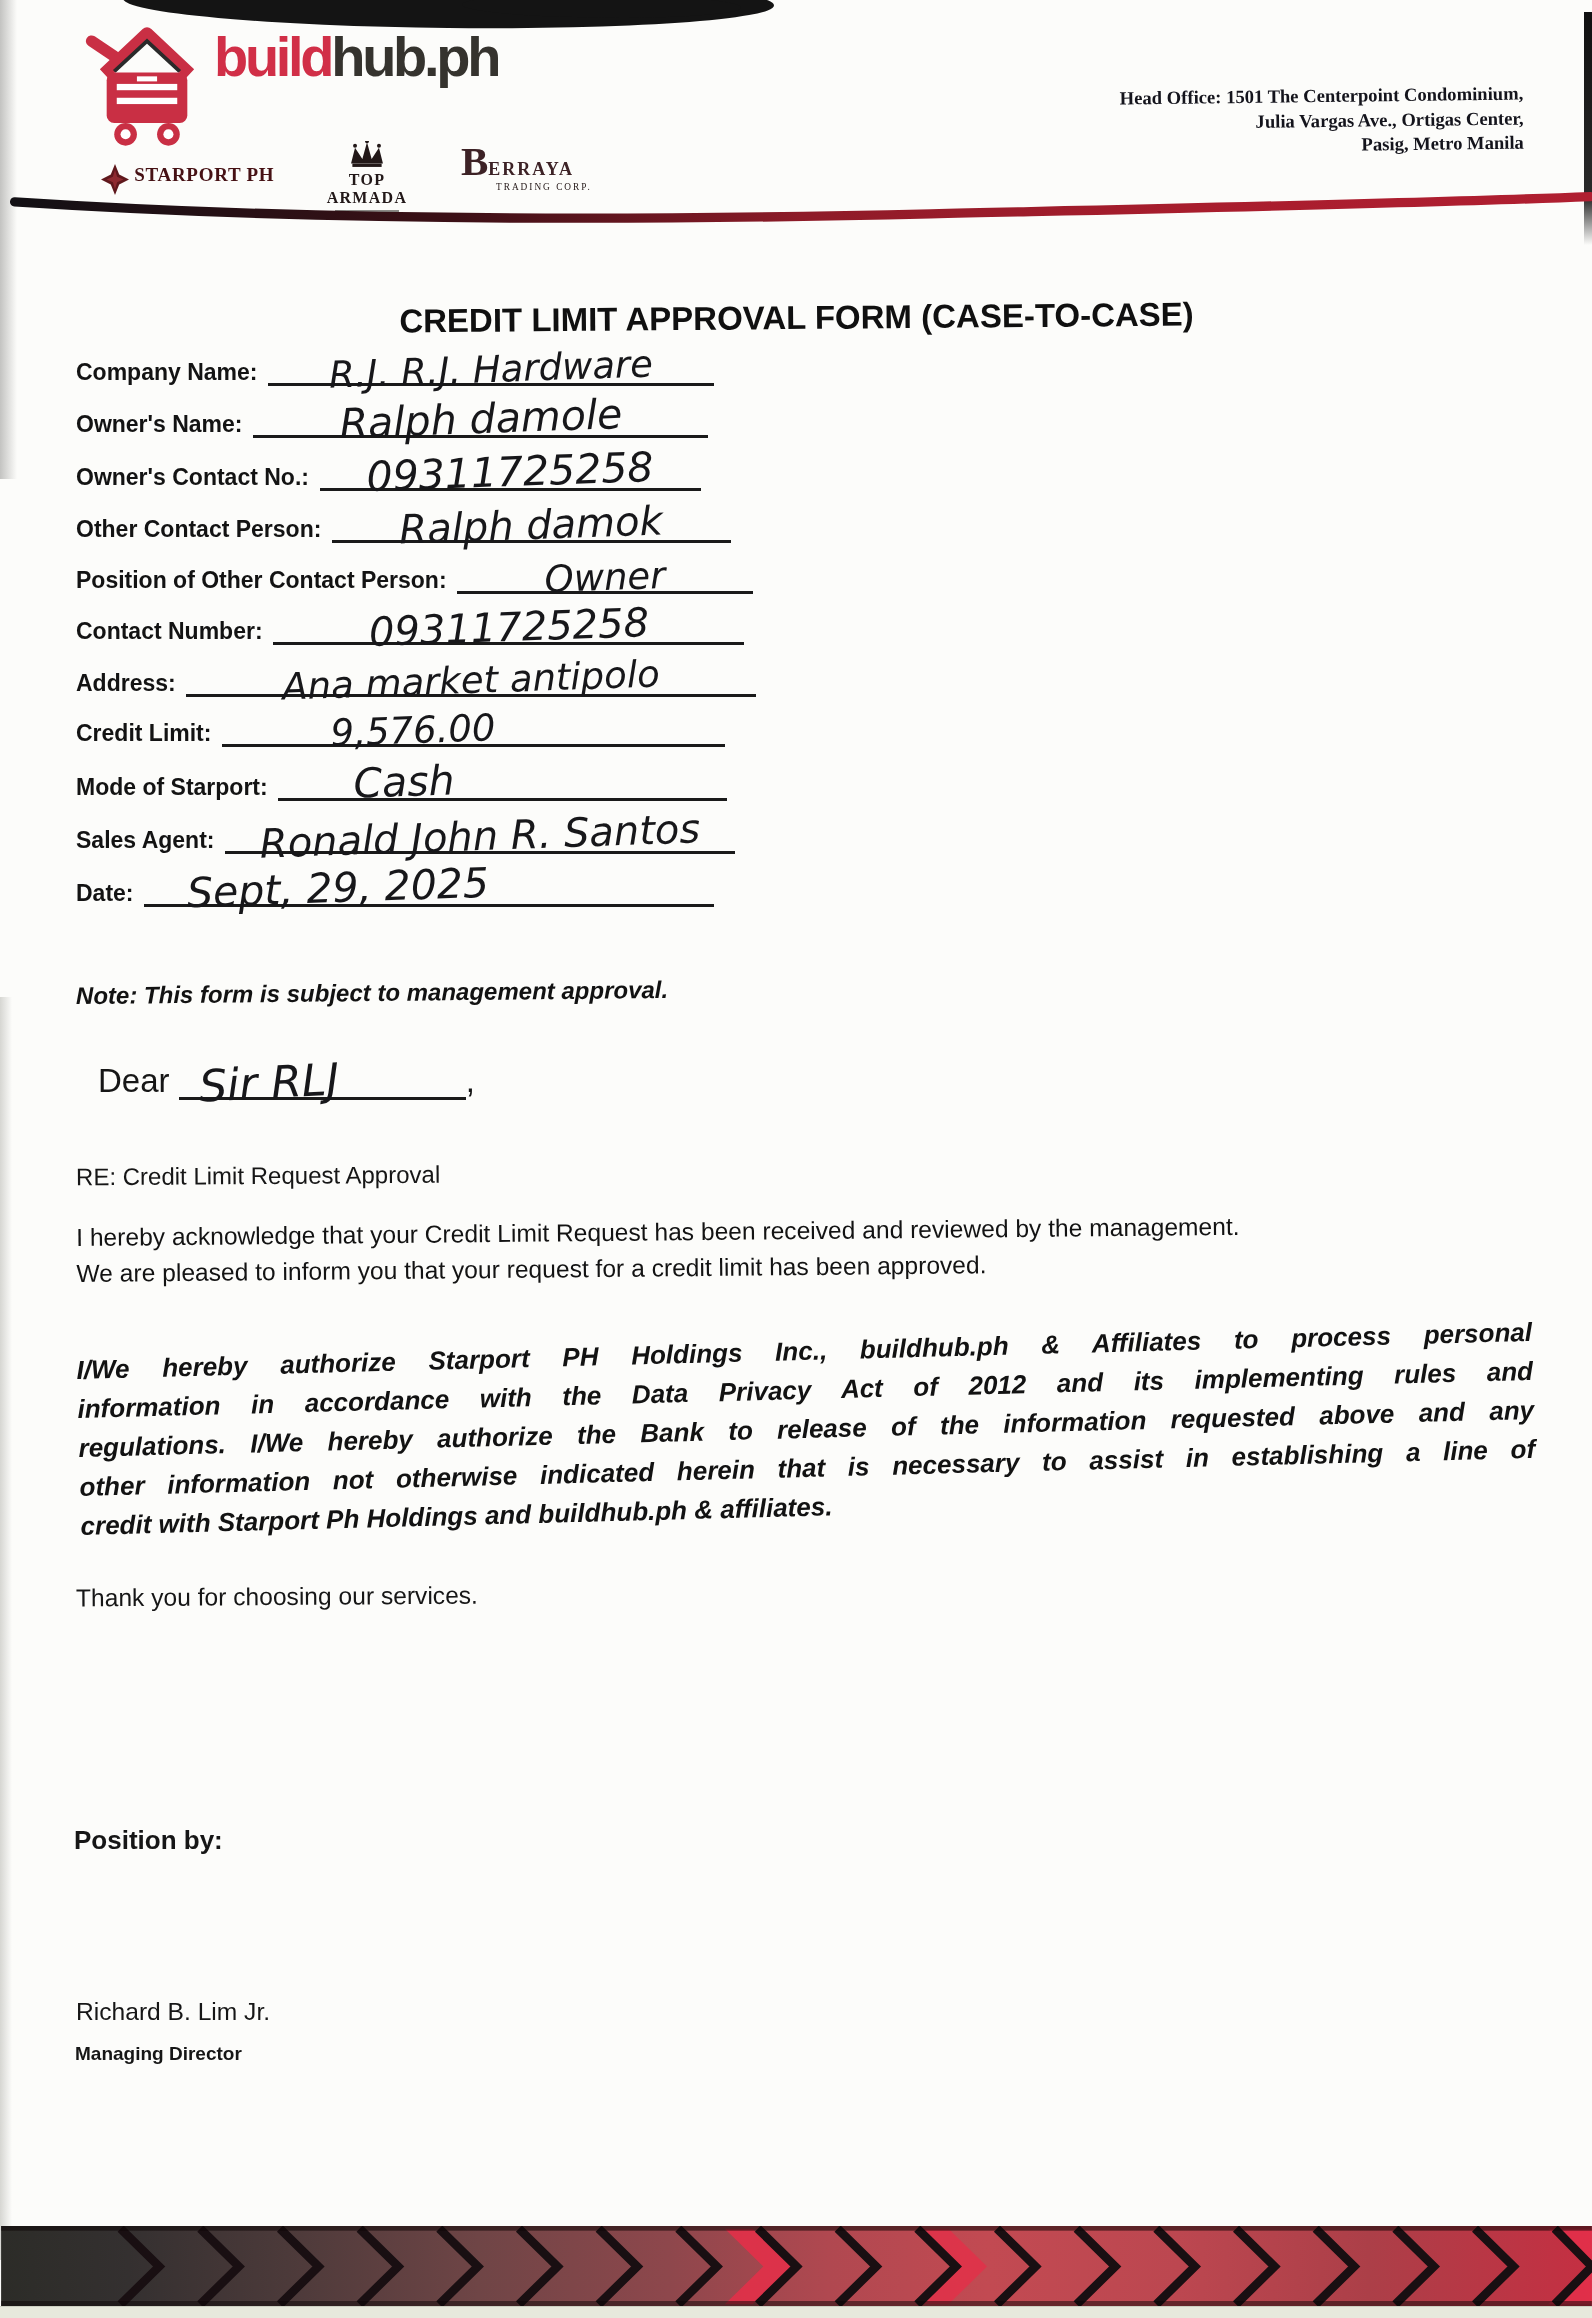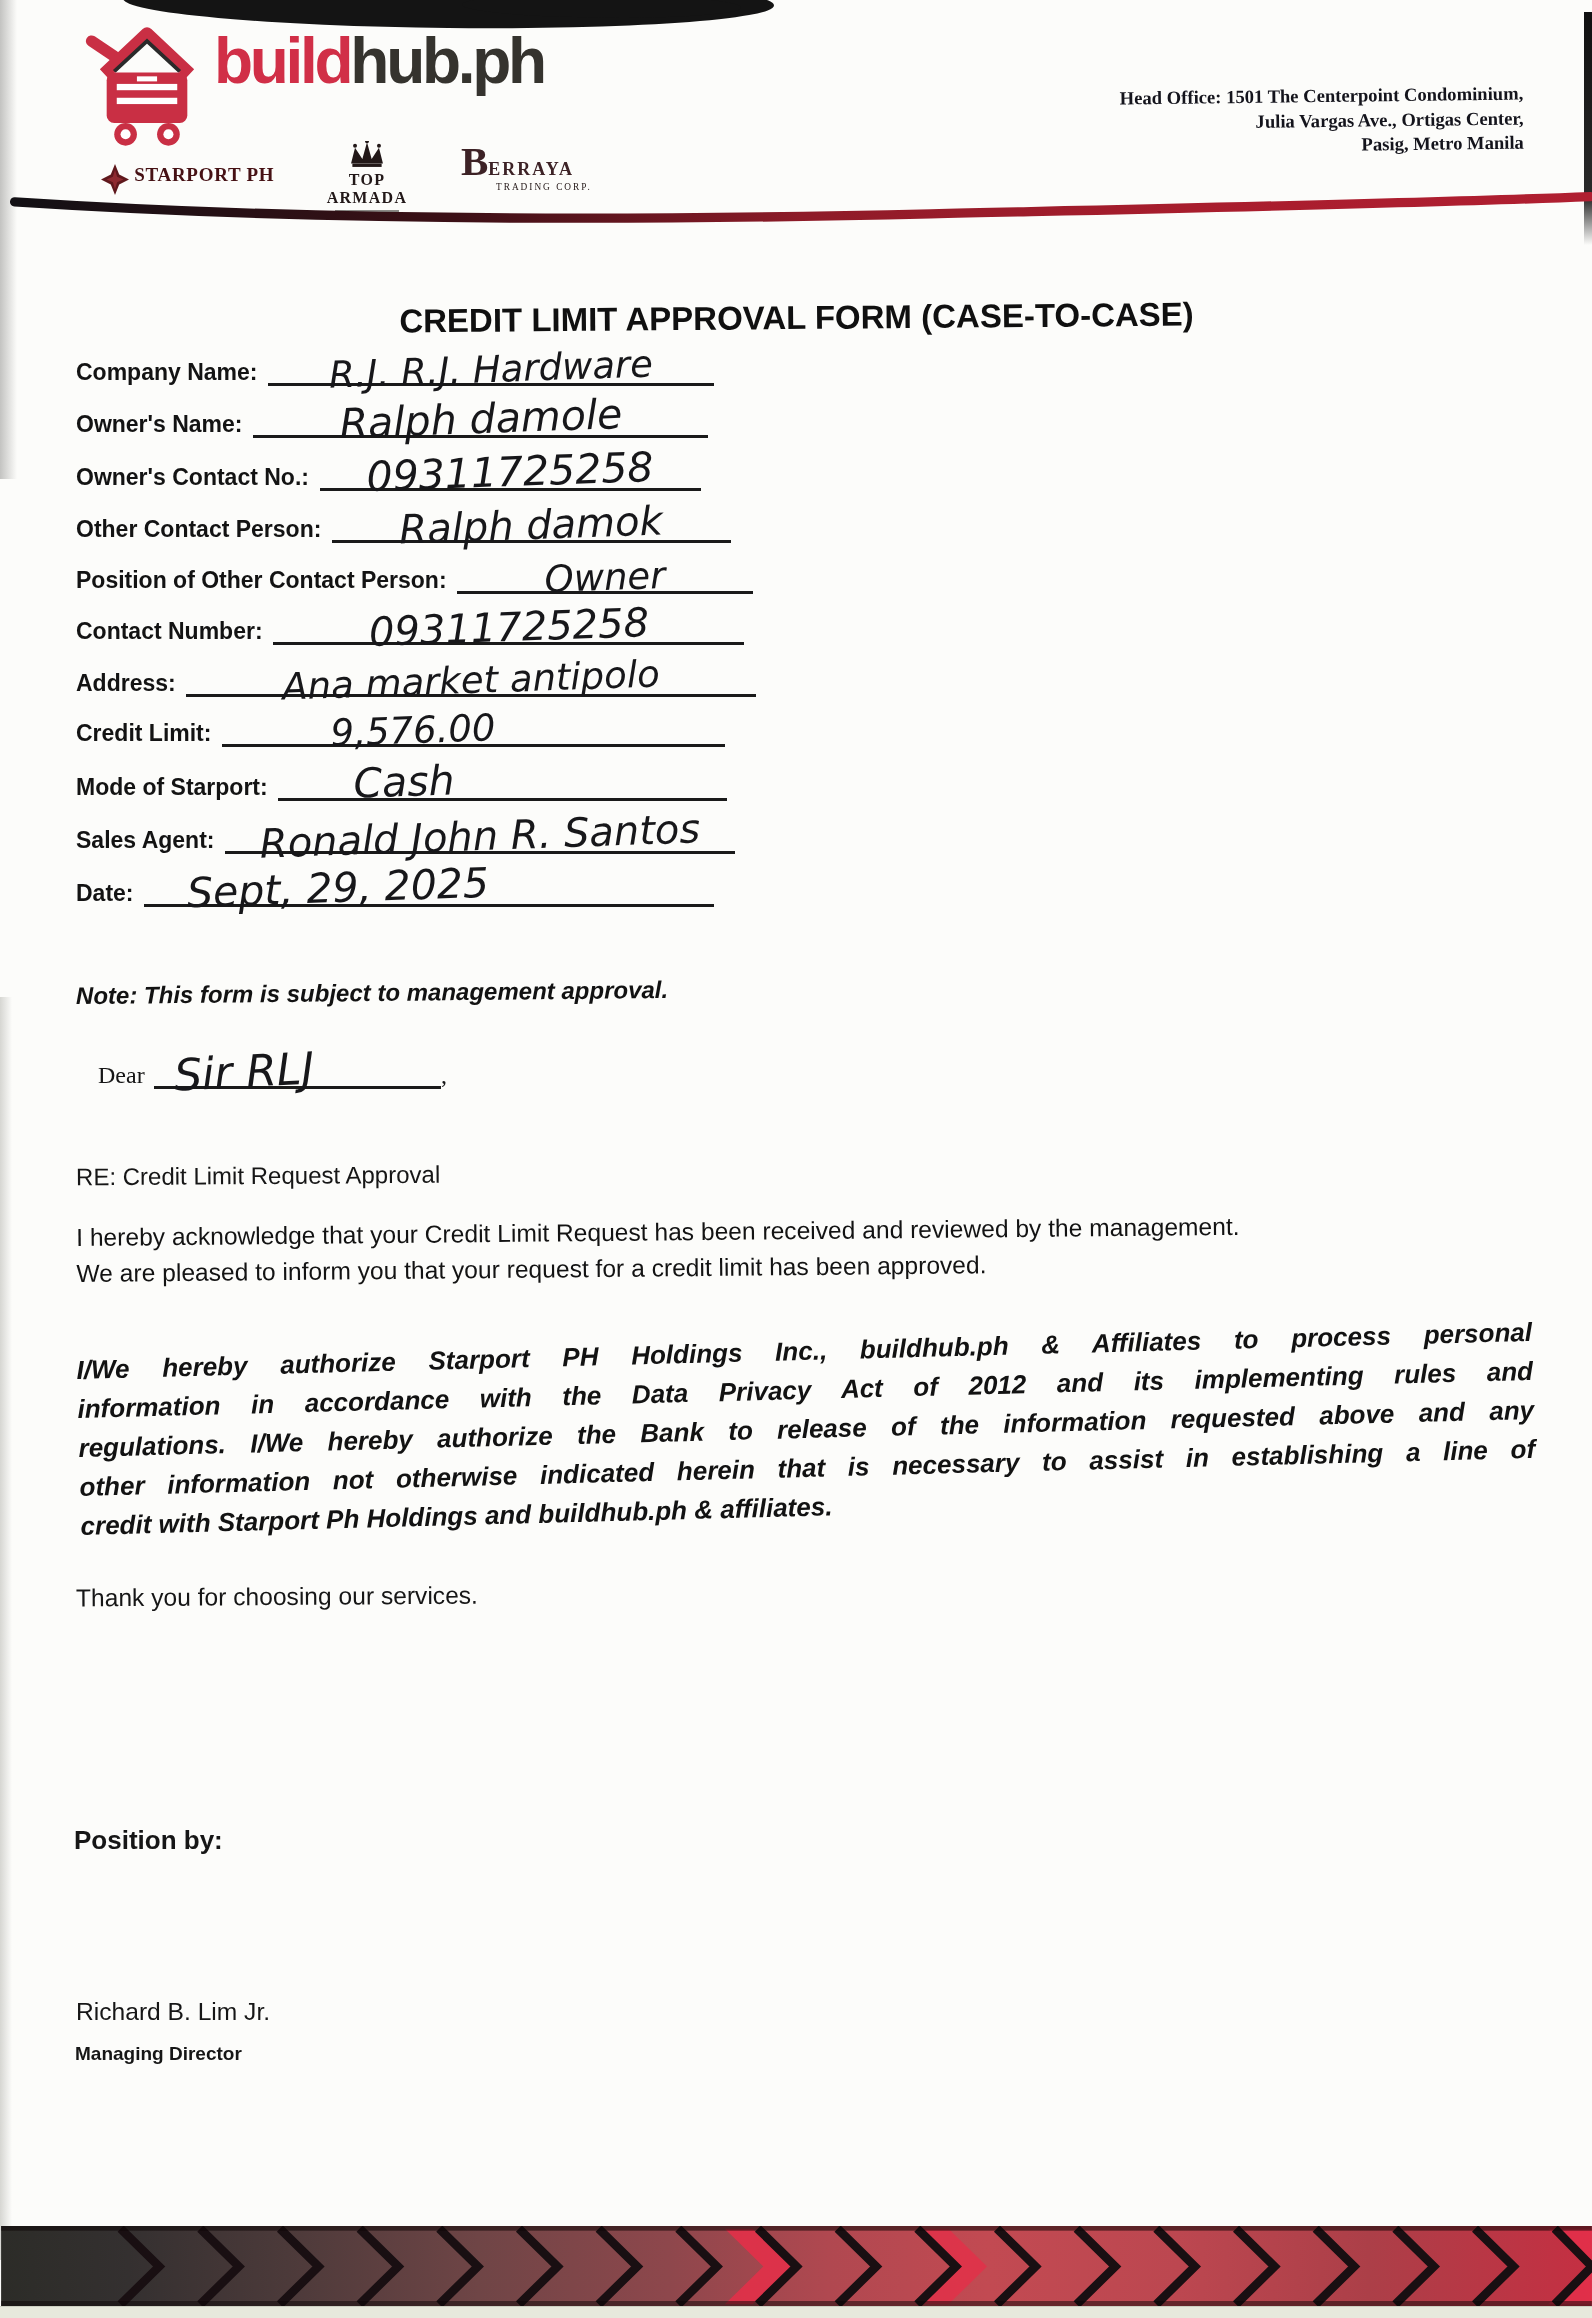--- a/index.html
+++ b/index.html
@@ -18,21 +18,21 @@
   .right-edge-shadow { position:absolute; right:0; top:12px; width:9.3px; height:233px;
     background:linear-gradient(to bottom,#101010,#2a2a2a 80%,transparent); }
   .left-edge-shadow { position:absolute; left:0; top:0; width:17.3px; height:479px;
     background:linear-gradient(to right, #c3c3c1, rgba(255,255,255,0)); }
   .left-edge-shadow2 { position:absolute; left:0; top:997px; width:12px; height:1263px;
     background:linear-gradient(to right, #d6d6d2, rgba(255,255,255,0)); }
 
   
   .cart-icon { position:absolute; left:84px; top:13.3px; }
   .brand { position:absolute; left:214px; top:24px; font-weight:bold;
-    font-size:64px; letter-spacing:-3.3px; white-space:nowrap; }
+    font-size:56px; letter-spacing:-3.3px; white-space:nowrap; }
   .brand .w-build { color:#d12f47; }
   .brand .w-hub { color:#35332e; }
 
   .partner { position:absolute; font-family:"Liberation Serif", serif; }
   .partner-starport { left:101px; top:164px; display:flex; align-items:flex-start; gap:5.3px; }
   .partner-starport .pname { font-weight:bold; font-size:19px; letter-spacing:0.7px; color:#461114; }
   .partner-toparmada { left:310px; top:141px; width:114px; text-align:center; }
   .partner-toparmada .pname { font-weight:bold; font-size:16px; letter-spacing:1.3px; color:#221818; margin-top:1.3px;}
   .partner-toparmada .pbar { width:64px; height:2px; background:#8a8a86; margin:3.3px auto 0; }
   .partner-berraya { left:447px; top:137px; width:166px;margin-left:14px; }
@@ -55,21 +55,21 @@
   .flabel { font-size:23px; font-weight:bold; white-space:nowrap; padding-right:10.6px; color:#131313; }
   .fline { flex:1; border-bottom:3.3px solid #1a1a1a; height:6.6px; position:relative; }
   .hand { font-family:"DejaVu Sans", sans-serif; font-style:italic; color:#17171a; white-space:nowrap; }
   .fline .hand { position:absolute; left:50%; bottom:-8px; font-size:37px;
     transform:translateX(-50%) rotate(-2deg); }
 
   
   .note-line { position:absolute; left:76px; top:979px; font-size:24px; font-weight:bold;
     font-style:italic; color:#121212; transform:rotate(-.6deg); }
   .dear-row { position:absolute; left:98px; top:1062px; display:flex; align-items:flex-end; }
-  .dear-word, .dear-comma { font-size:24px; color:#161616;font-family:Liberation Serif, serif; }
+  .dear-word, .dear-comma { font-size:33px; color:#161616; }
   .dear-line { width:287px; margin-left:9.3px; border-bottom:3.3px solid #1a1a1a; height:8px; position:relative; }
   .dear-line .hand { position:absolute; left:20px; bottom:-10.6px; font-size:44px; transform:rotate(-3deg); }
   .re-line { position:absolute; left:76px; top:1162px; font-size:24px; transform:rotate(-.4deg); }
 
   .para1 { position:absolute; left:76px; top:1220px; width:1456px; font-size:24.6px;
     line-height:36px; transform:rotate(-.55deg); transform-origin:left top; color:#131313; }
   .para2 { position:absolute; left:76px; top:1351px; width:1456px; font-size:26px;
     font-weight:bold; font-style:italic; line-height:39px; color:#121212;
     transform:rotate(-1.5deg); transform-origin:left top; }
   .para2 .jline { text-align:justify; text-align-last:justify; }

